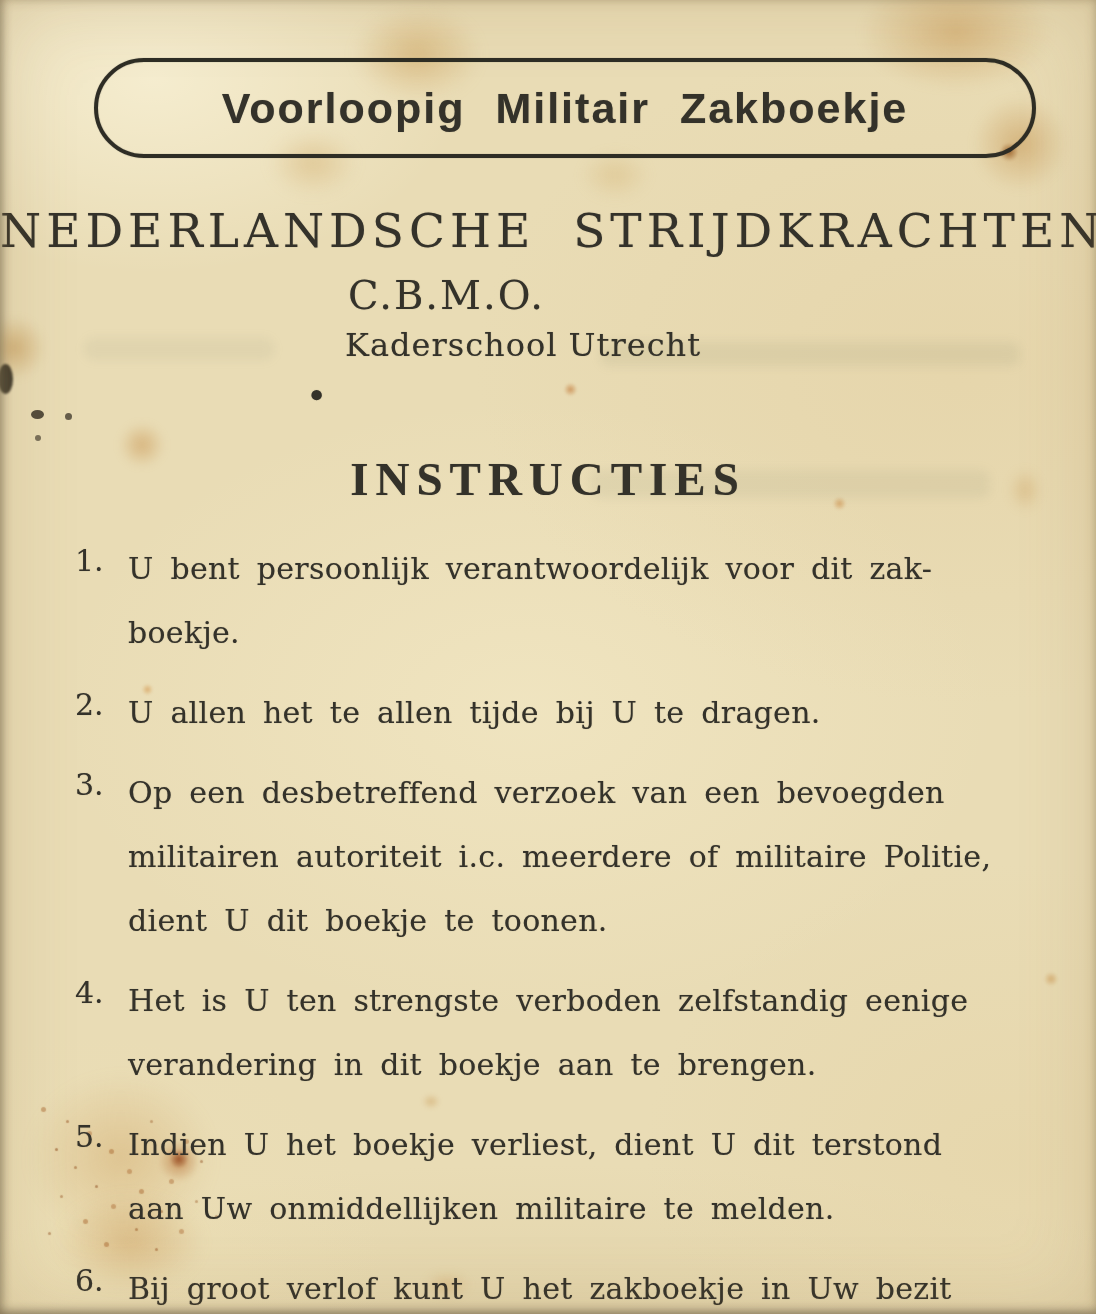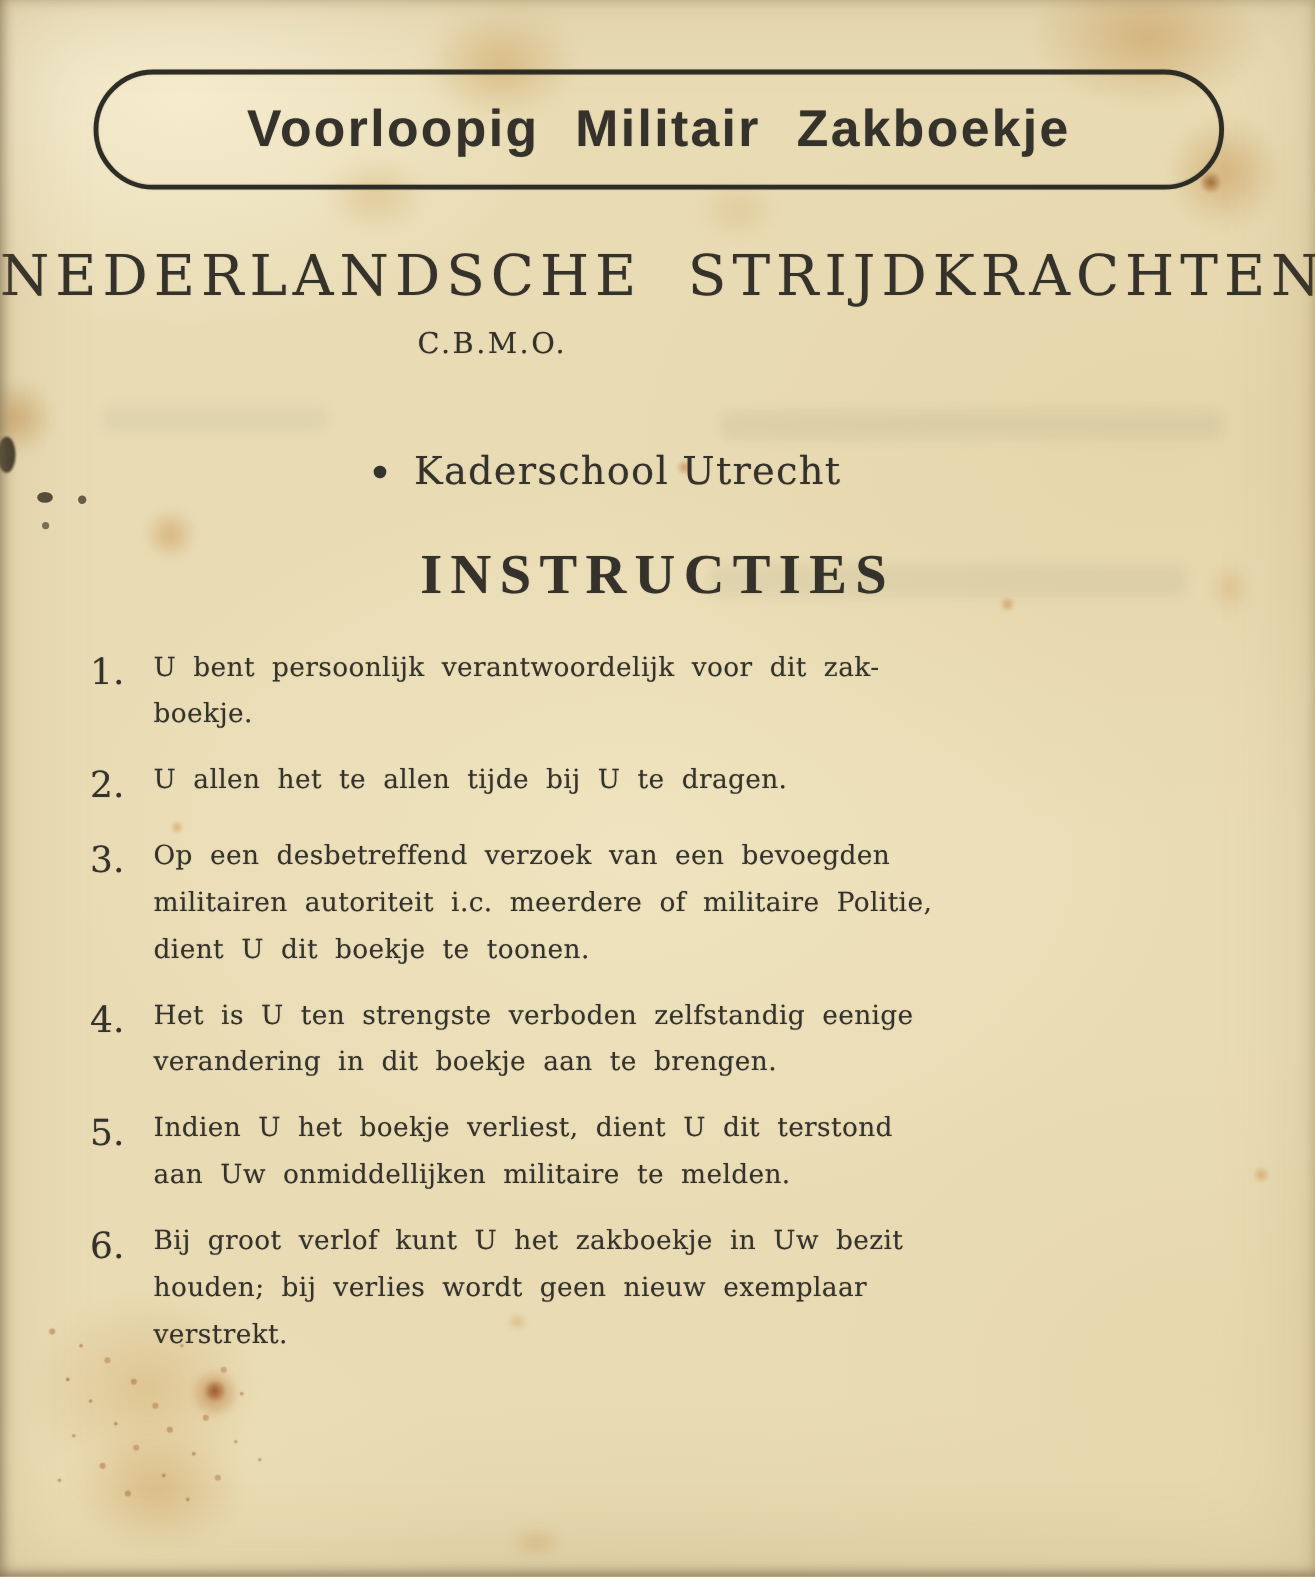--- a/index.html
+++ b/index.html
@@ -22,49 +22,49 @@
     box-shadow:
       inset 0 0 80px rgba(145,110,58,.20),
       inset 0 0 12px rgba(105,85,45,.30),
       inset 0 -8px 10px -5px rgba(100,95,80,.55),
       inset 8px 0 10px -5px rgba(120,110,90,.45);
   }
   .ink{color:#34322a;text-shadow:0 0 1px rgba(52,50,42,.35);}
 
   
   .title-box{
-    position:absolute;left:78px;top:58px;width:934px;height:92px;
+    position:absolute;left:94px;top:58px;width:934px;height:92px;
     border:4px solid #2e2d25;border-radius:52px;
     display:flex;align-items:center;justify-content:center;
     box-shadow:0 0 1px rgba(52,50,42,.5), inset 0 0 1px rgba(52,50,42,.5);
   }
   .title-text{
     font-family:"Liberation Sans","DejaVu Sans",sans-serif;
     font-weight:bold;font-size:43px;letter-spacing:2px;word-spacing:16px;
     white-space:nowrap;
   }
   .org-line{
     position:absolute;left:0;top:203px;width:100%;text-align:right;
     font-size:47px;letter-spacing:5px;word-spacing:18px;white-space:nowrap;
   }
-  .cbmo-line{position:absolute;left:348px;top:272px;font-size:24px;letter-spacing:2px;}
-  .school-line{position:absolute;left:345px;top:326px;font-size:32px;letter-spacing:1px;margin-top:47px;}
+  .cbmo-line{position:absolute;left:348px;top:272px;font-size:40px;letter-spacing:2px;}
+  .school-line{position:absolute;left:345px;top:326px;font-size:32px;letter-spacing:1px;}
   .bullet-dot{position:absolute;left:306px;top:378px;font-size:36px;line-height:36px;}
   .instr-heading{
     position:absolute;left:0;top:452px;width:100%;text-align:center;
     font-family:Liberation Serif, serif;
     font-weight:bold;font-size:47px;letter-spacing:7px;white-space:nowrap;
   }
 
   
   .list{position:absolute;left:75px;top:537px;width:985px;}
   .item{display:flex;align-items:flex-start;margin-bottom:16px;}
   .item .num{flex:0 0 53px;font-size:30px;line-height:47px;}
   .item .lines{
-    flex:1;font-size:22px;line-height:39px;word-spacing:7px;
+    flex:1;font-size:30px;line-height:64px;word-spacing:7px;
     white-space:pre;letter-spacing:.3px;
   }
 
   
   .stain{position:absolute;border-radius:50%;pointer-events:none;}
   .s-tr1{left:858px;top:-28px;width:196px;height:120px;background:radial-gradient(ellipse at center,rgba(198,148,78,.5),rgba(198,148,78,0) 70%);filter:blur(4px);}
   .s-tr2{left:972px;top:96px;width:96px;height:96px;background:radial-gradient(circle,rgba(190,135,62,.45),rgba(190,135,62,0) 70%);filter:blur(5px);}
   .s-tr3{left:1000px;top:143px;width:18px;height:18px;background:radial-gradient(circle,rgba(152,92,36,.85),rgba(152,92,36,0) 75%);filter:blur(1px);}
   .s-t1{left:352px;top:6px;width:130px;height:96px;background:radial-gradient(ellipse,rgba(202,156,84,.5),rgba(202,156,84,0) 70%);filter:blur(7px);}
   .s-t2{left:268px;top:130px;width:90px;height:66px;background:radial-gradient(ellipse,rgba(206,164,94,.4),rgba(206,164,94,0) 70%);filter:blur(7px);}

